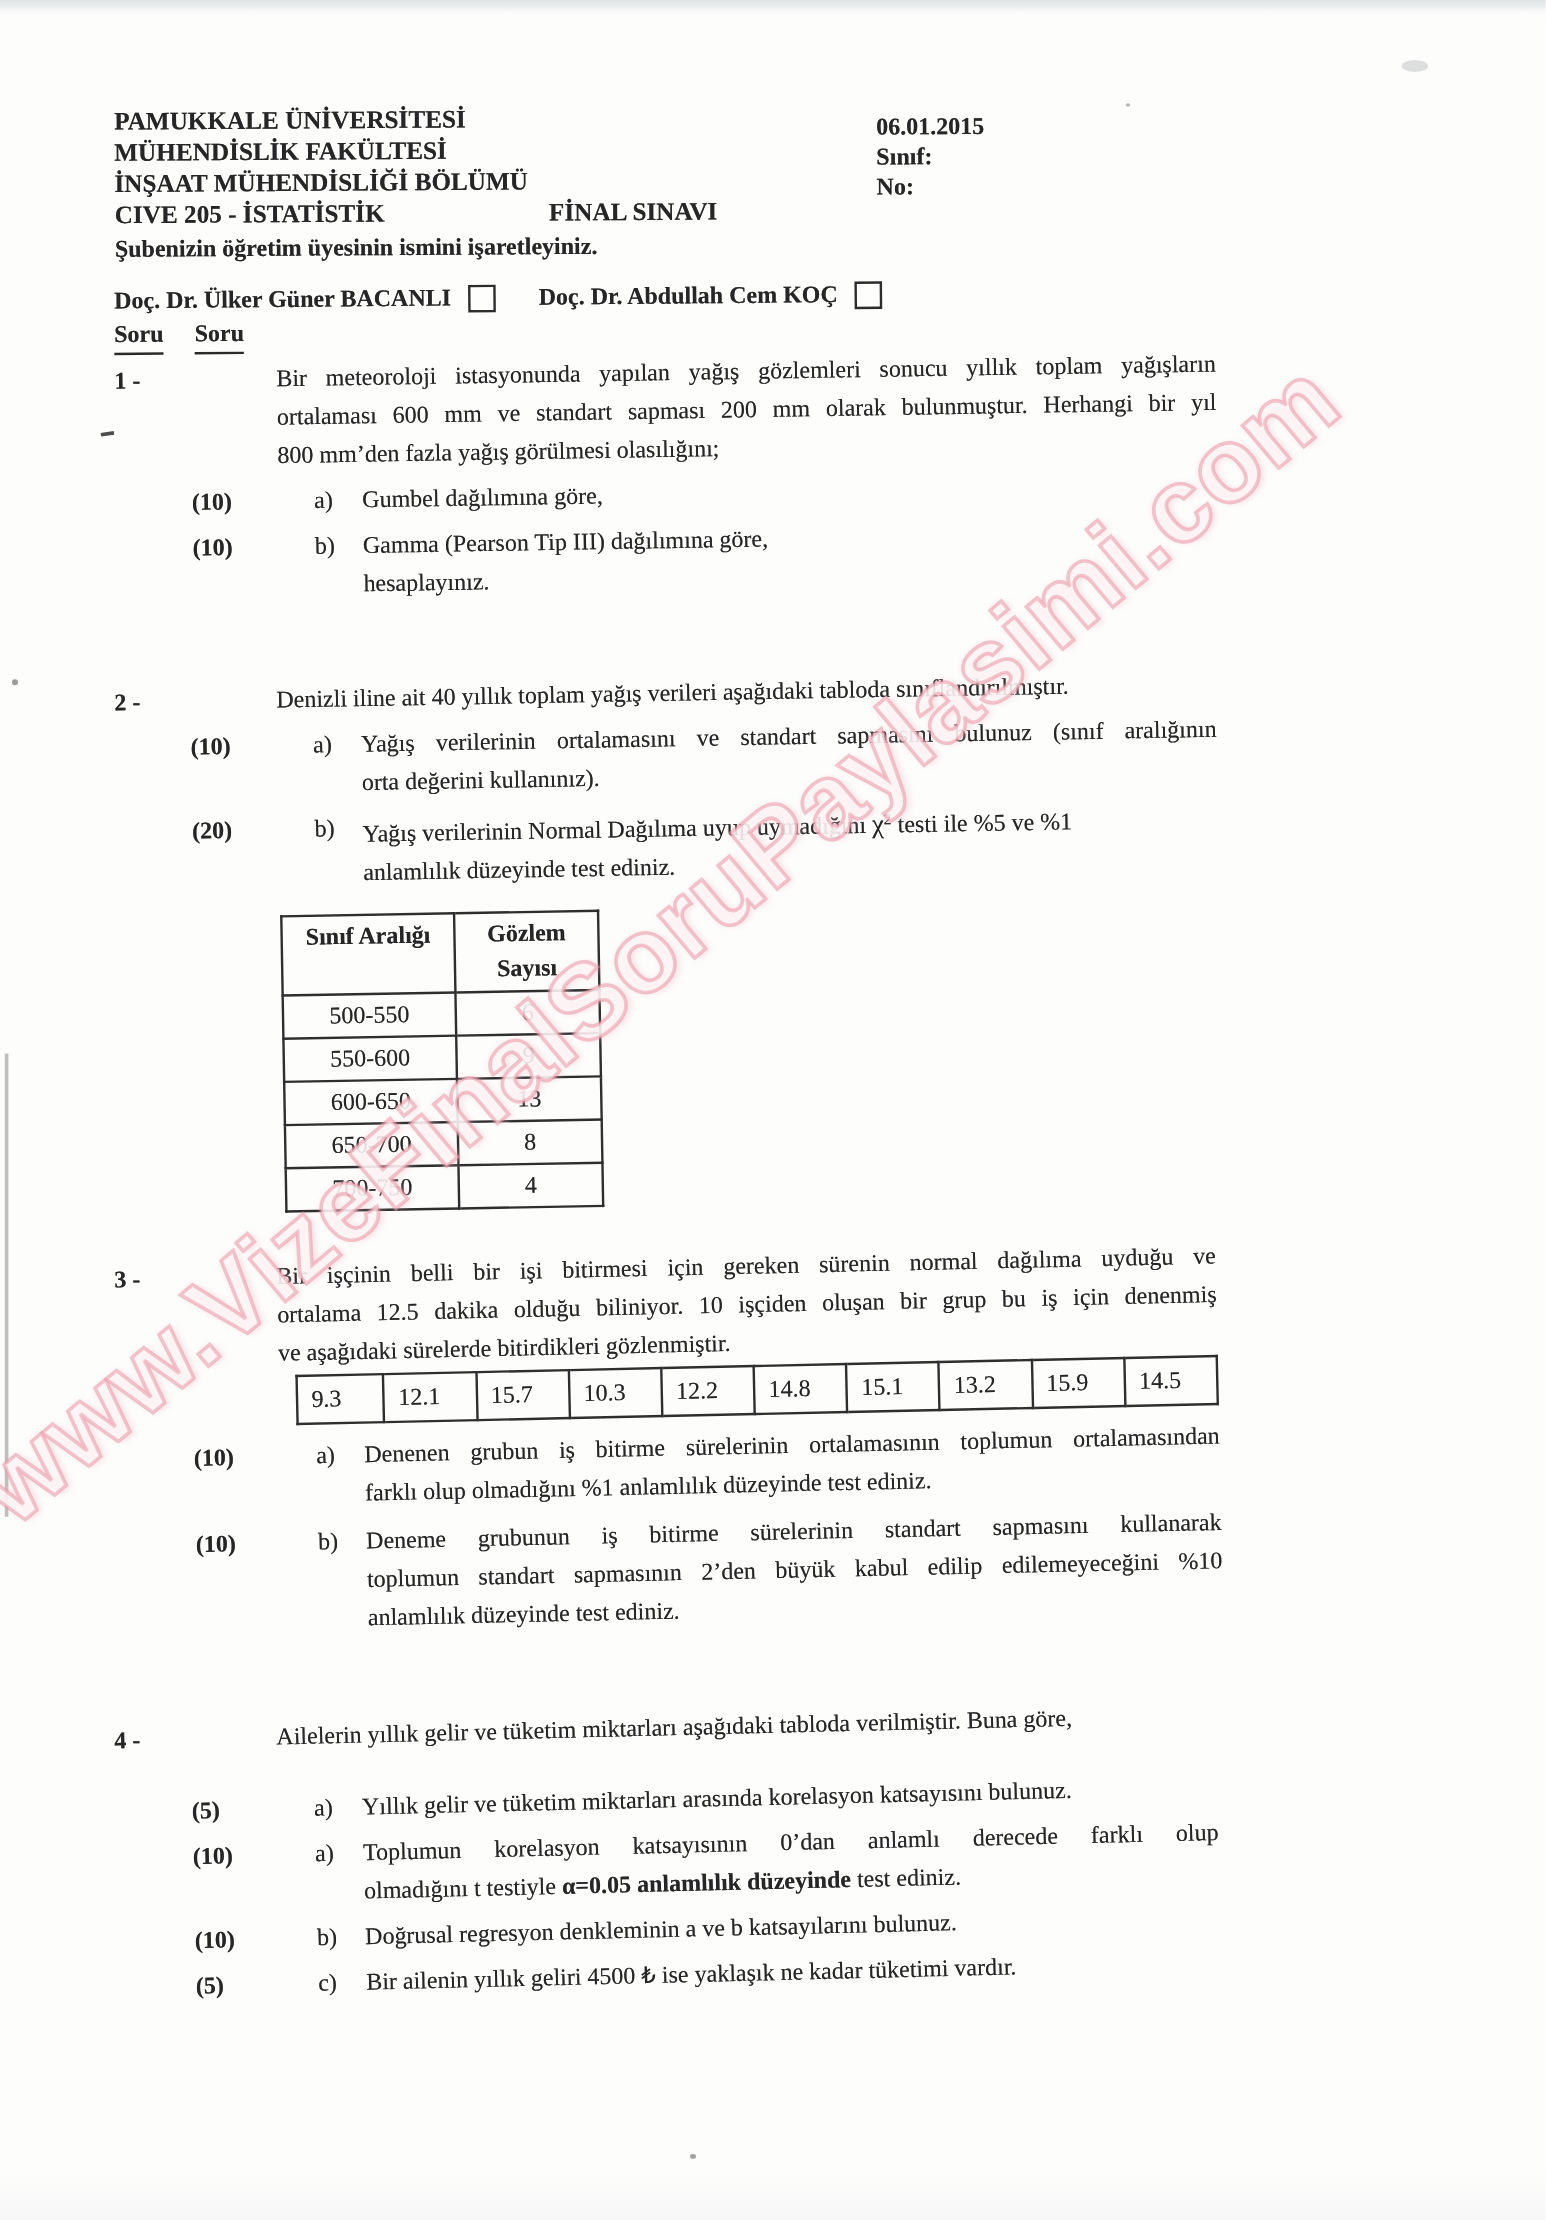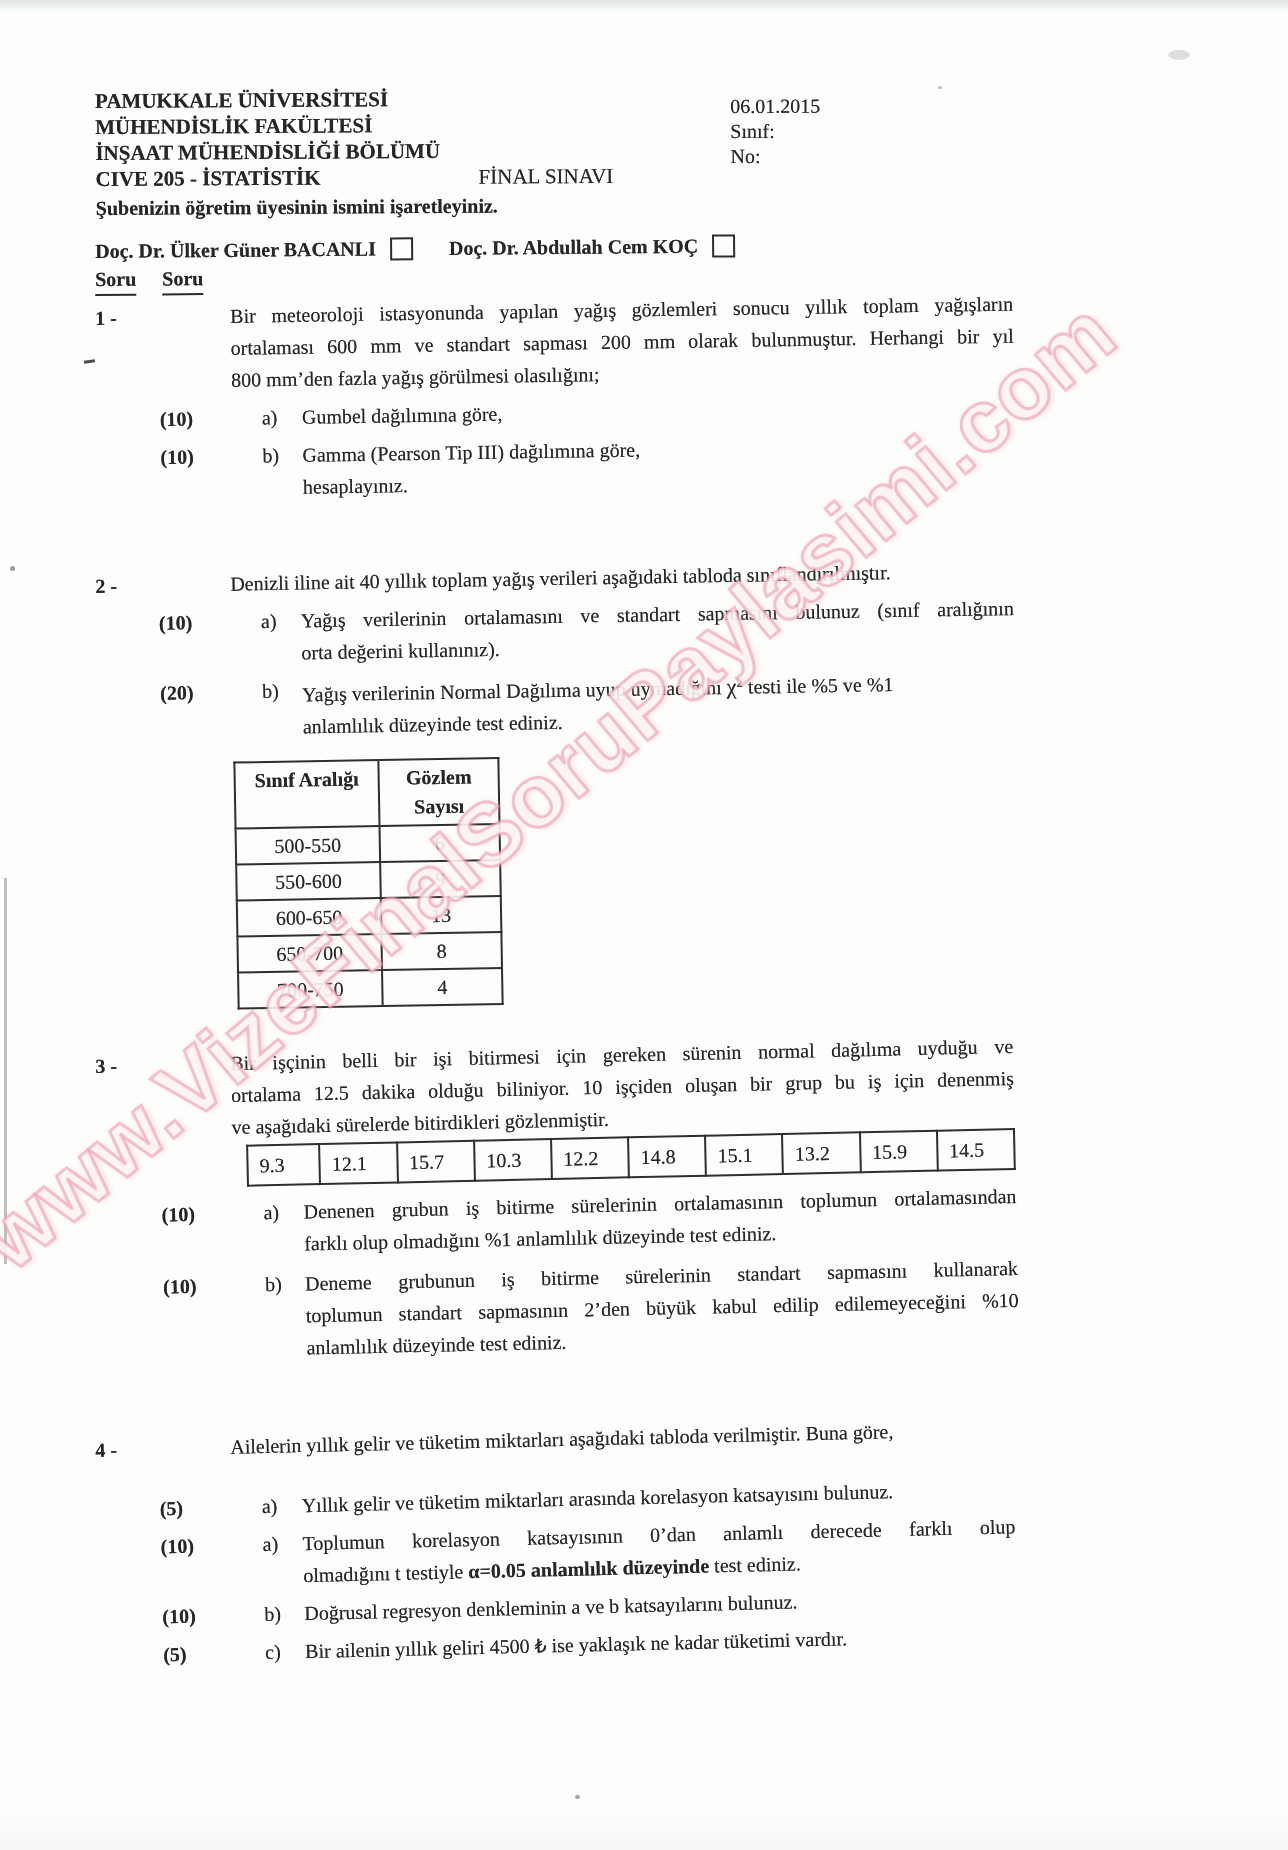--- a/index.html
+++ b/index.html
@@ -21,22 +21,22 @@
   .content{
     position:absolute;left:95px;top:88px;width:918px;
     font-size:20px;line-height:32px;
   }
   .soft{text-shadow:0 0 0.5px rgba(45,45,45,0.65);}
 
   
   .hdr{position:relative;transform:rotate(-0.35deg);transform-origin:0 0;}
   .hdr-line{font-weight:bold;font-size:21px;line-height:26px;}
   .course-row{position:relative;}
-  .final-title{position:absolute;left:383px;top:0;font-weight:normal;}
-  .info{position:absolute;left:635px;top:10px;font-weight:normal;font-size:20px;line-height:25px;}
+  .final-title{position:absolute;left:362px;top:0;font-weight:bold;}
+  .info{position:absolute;left:635px;top:10px;font-weight:bold;font-size:20px;line-height:25px;}
   .instruction{font-weight:bold;font-size:20px;line-height:28px;margin-top:2px;}
 
   
   .instructors{display:flex;align-items:center;margin-top:14px;height:30px;transform:rotate(-0.5deg);transform-origin:0 0;}
   .iname{font-weight:bold;font-size:20px;}
   .checkbox{display:inline-block;width:19px;height:19px;border:2px solid #2c2c2c;margin-left:14px;background:rgba(255,255,255,0.4);vertical-align:-3px;}
   .inst2{margin-left:36px;}
 
   .soru-puan{display:flex;gap:26px;font-weight:bold;height:30px;transform:rotate(-0.5deg);transform-origin:0 0;}
   .soru-puan span{border-bottom:2px solid #2a2a2a;line-height:26px;}

